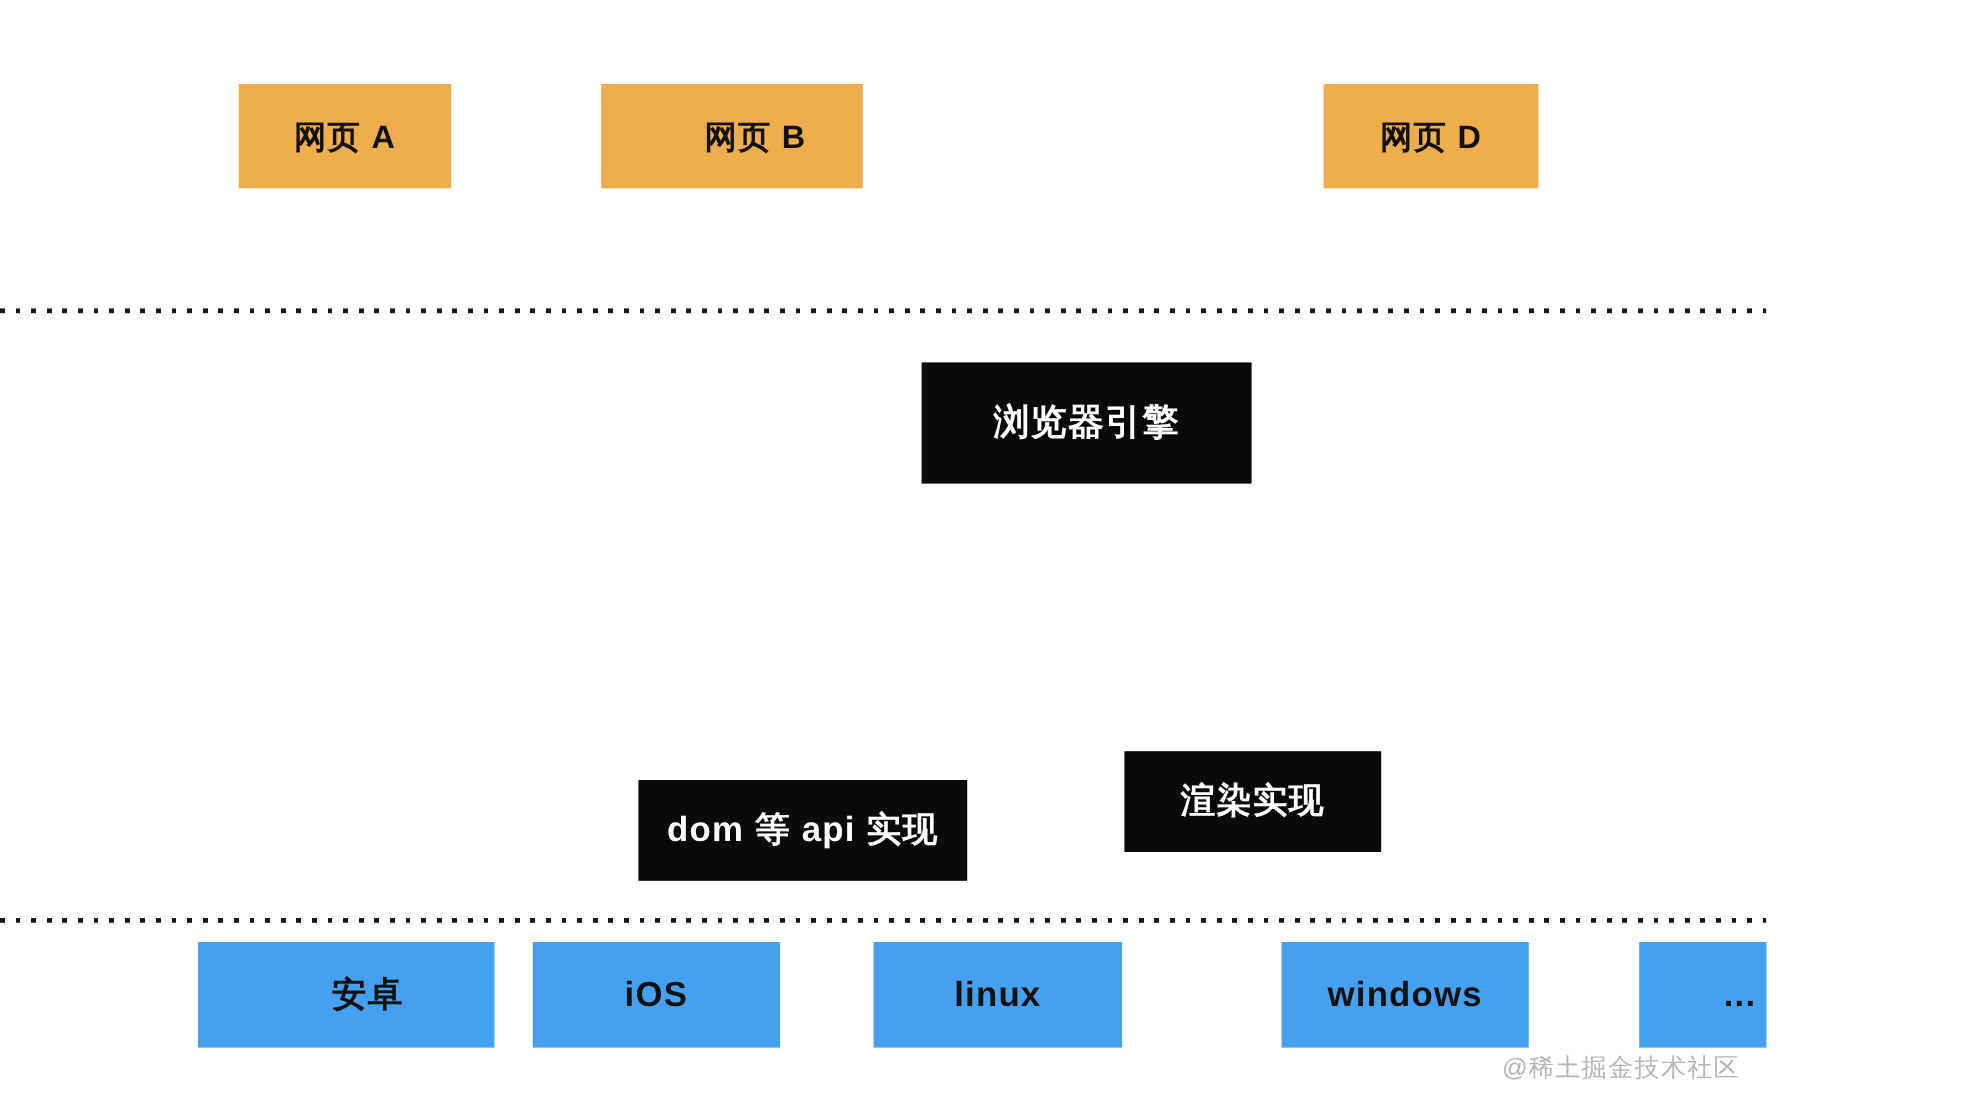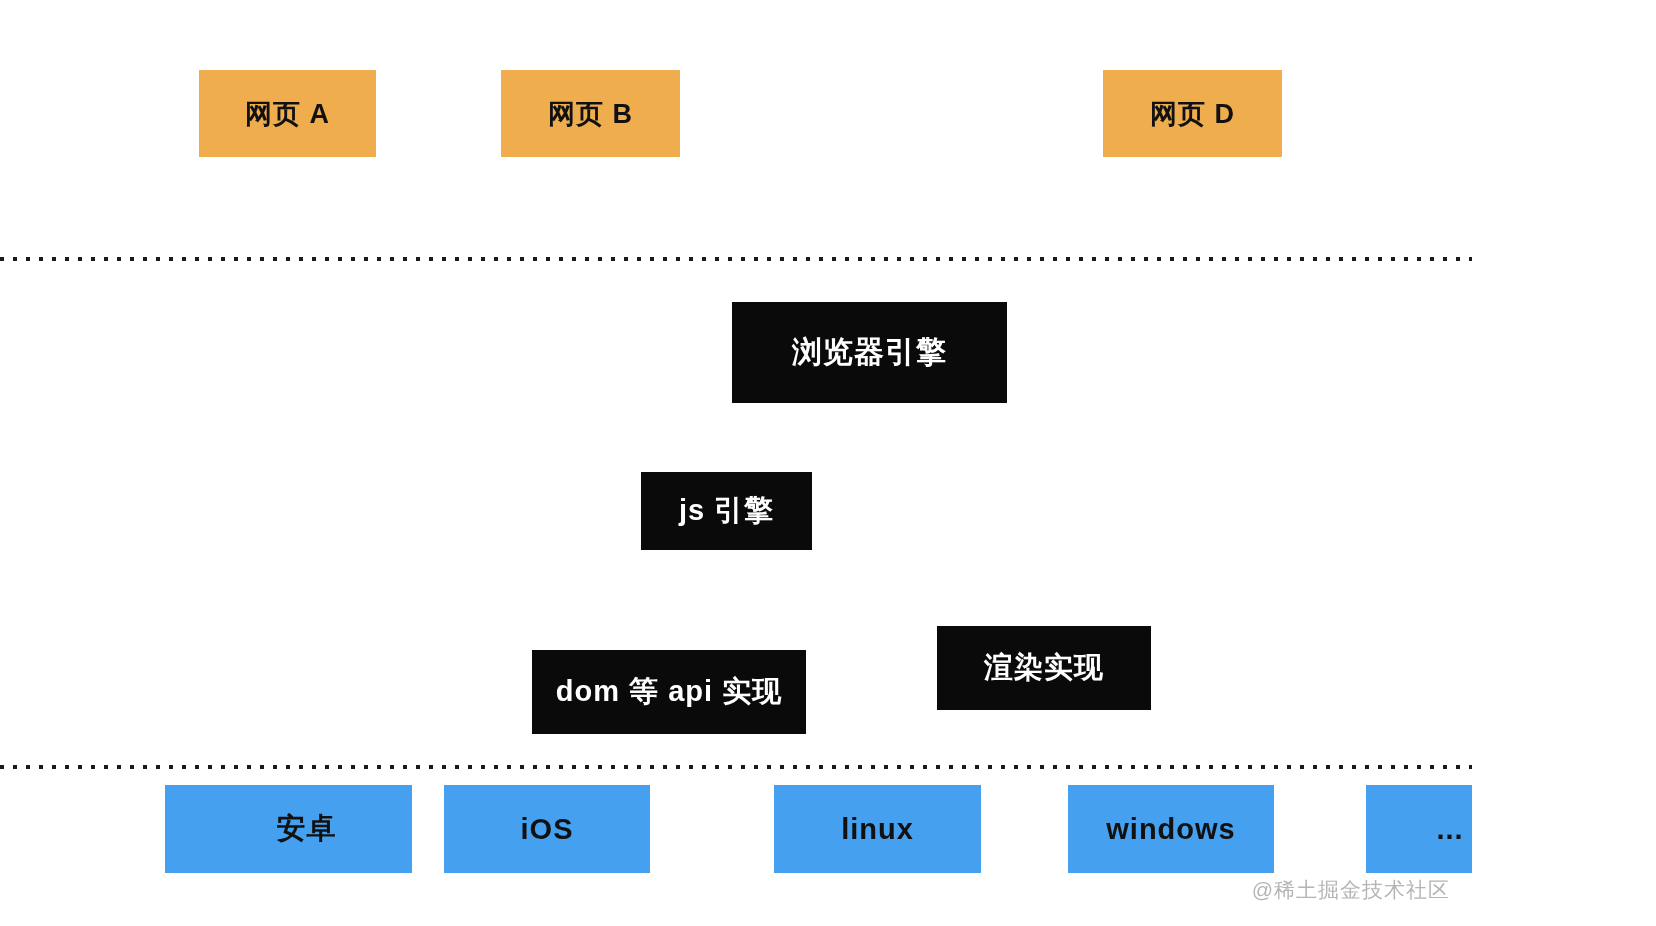--- a/index.html
+++ b/index.html
@@ -47,35 +47,35 @@
     background: repeating-linear-gradient(
       90deg,
       var(--separator-dots, #1A1A1A) 0px,
       var(--separator-dots, #1A1A1A) 4px,
       transparent 4px,
       transparent 13px
     );
   }
   
   .pos-pa { left: 199px;  top: 70px; width: 177px; height: 87px; }
-  .pos-pb { left: 501px;  top: 70px; width: 179px; height: 87px; }
+  .pos-pb { left: 501px;  top: 70px; width: 179px; height: 87px; padding-left: 39px; }
   .pos-pc { left: 790px;  top: 70px; width: 180px; height: 87px; }
   .pos-pd { left: 1103px; top: 70px; width: 179px; height: 87px; }
   .sep-1  { top: 257px; }
   
-  .pos-be  { left: 732px; top: 302px; width: 275px; height: 101px; font-size: 30px; }
+  .pos-be  { left: 768px; top: 302px; width: 275px; height: 101px; font-size: 30px; }
   .pos-js  { left: 641px; top: 472px; width: 171px; height: 78px; }
   .pos-re  { left: 913px; top: 472px; width: 160px; height: 78px; }
   .pos-dom { left: 532px; top: 626px; width: 274px; height: 84px; margin-top: 24px; }
   .pos-ri  { left: 937px; top: 626px; width: 214px; height: 84px; text-align: center; }
   .sep-2   { top: 765px; }
   
   .pos-android { left: 165px;  top: 785px; width: 211px; height: 88px; padding-left: 36px; }
   .pos-ios     { left: 444px;  top: 785px; width: 206px; height: 88px; }
-  .pos-linux   { left: 774px;  top: 785px; width: 207px; height: 88px; }
+  .pos-linux   { left: 728px;  top: 785px; width: 207px; height: 88px; }
   .pos-windows { left: 1068px; top: 785px; width: 206px; height: 88px; text-align: center; }
   .pos-more    { left: 1366px; top: 785px; width: 168px; height: 88px; }
   .watermark {
     position: absolute;
     right: 22px;
     top: 876px;
     font-size: 21px;
     color: var(--watermark-text, #B5B5B5);
     font-weight: normal;
     letter-spacing: 1px;
@@ -86,21 +86,20 @@
 
 <div class="stage">
 
   <div class="box orange pos-pa">网页 A</div>
   <div class="box orange pos-pb">网页 B</div>
   <div class="box orange pos-pd">网页 D</div>
 
   <div class="sep sep-1"></div>
 
   <div class="box dark pos-be">浏览器引擎</div>
-  <div class="box dark pos-js">js 引擎</div>
   <div class="box dark pos-dom">dom 等 api 实现</div>
   <div class="box dark pos-ri">渲染实现</div>
 
   <div class="sep sep-2"></div>
 
   <div class="box blue pos-android">安卓</div>
   <div class="box blue pos-ios">iOS</div>
   <div class="box blue pos-linux">linux</div>
   <div class="box blue pos-windows">windows</div>
   <div class="box blue pos-more">...</div>

